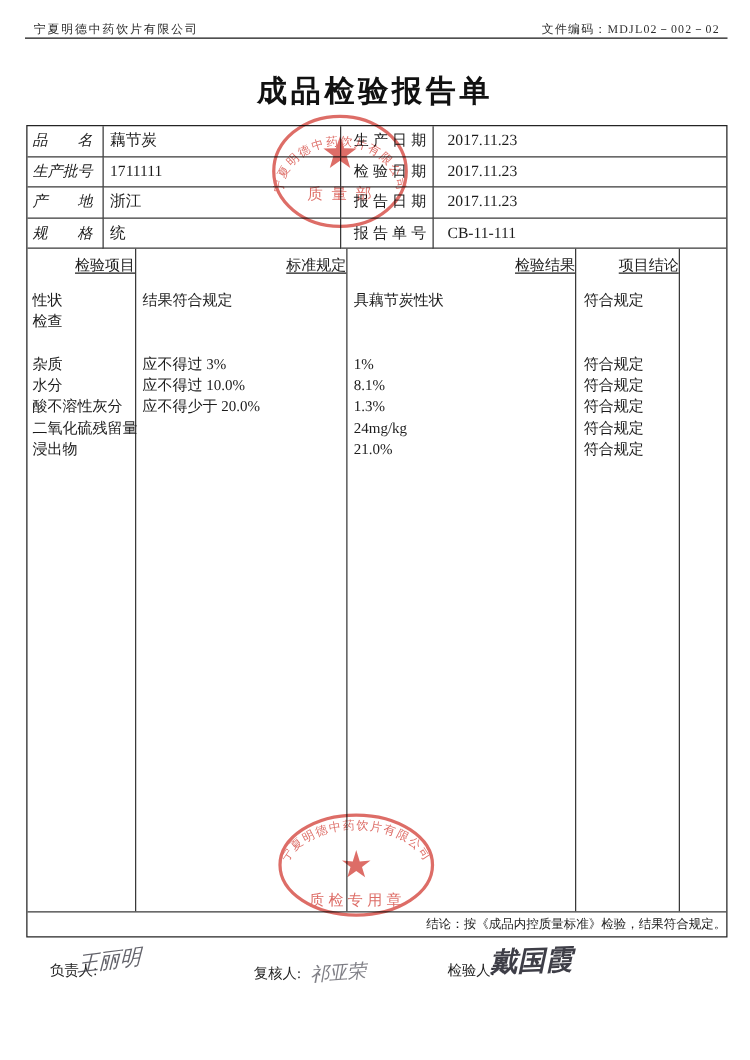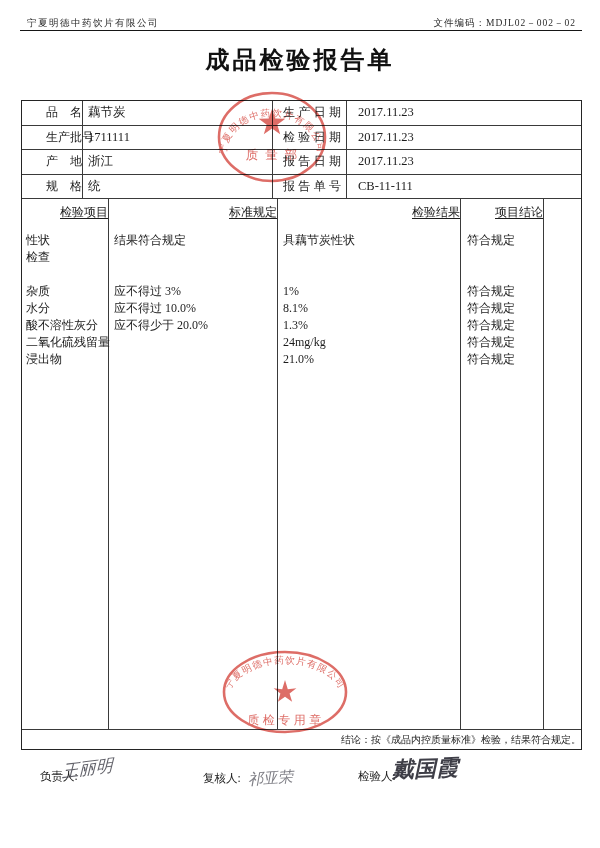--- a/index.html
+++ b/index.html
@@ -18,43 +18,43 @@
   }
   .hdr-code {
     position: absolute; right: 24px; top: 17px;
     font-size: 9.5px; letter-spacing: 1px; color: #2b2b2b; white-space: nowrap;
   }
   .hdr-rule {
     position: absolute; left: 20px; top: 30px; width: 562px;
     border-top: 1.6px solid #161616;
   }
   .doc-title {
-    position: absolute; left: 0; top: 44px; width: 100%;
+    position: absolute; left: 0; top: 57px; width: 100%;
     text-align: center; font-size: 24px; font-weight: bold;
     letter-spacing: 3px; color: #111;
   }
   
   .doc-table {
     position: absolute; left: 21px; top: 100px; width: 561px; height: 650px;
     border: 1.6px solid #242424;
   }
   .info-grid {
     display: grid; height: 98px;
     grid-template-columns: 61px 190px 74px 1fr;
     grid-auto-rows: 24.5px;
   }
   .cell {
     border-bottom: 1px solid #3a3a3a; border-right: 1px solid #3a3a3a;
     font-size: 12.5px; display: flex; align-items: center;
     white-space: nowrap; overflow: visible;
   }
   .cell.lastcol { border-right: none; }
   .jlabel {
-    display: inline-block; width: 48px; margin-left: 24px;
-    text-align: justify; text-align-last: justify; font-size: 12px;
+    display: inline-block; width: 48px; margin-left: 4px;
+    text-align: justify; text-align-last: justify; font-size: 12px; font-style: italic;
   }
   .jlabel2 {
     display: inline-block; width: 58px; margin-left: 10px;
     text-align: justify; text-align-last: justify; font-size: 12px;
   }
   .cell.value   { padding-left: 5px; }
   .cell.value2  { padding-left: 11px; }
   .body-grid {
     display: grid; height: 530px;
     grid-template-columns: 87px 169px 183px 83px 1fr;

